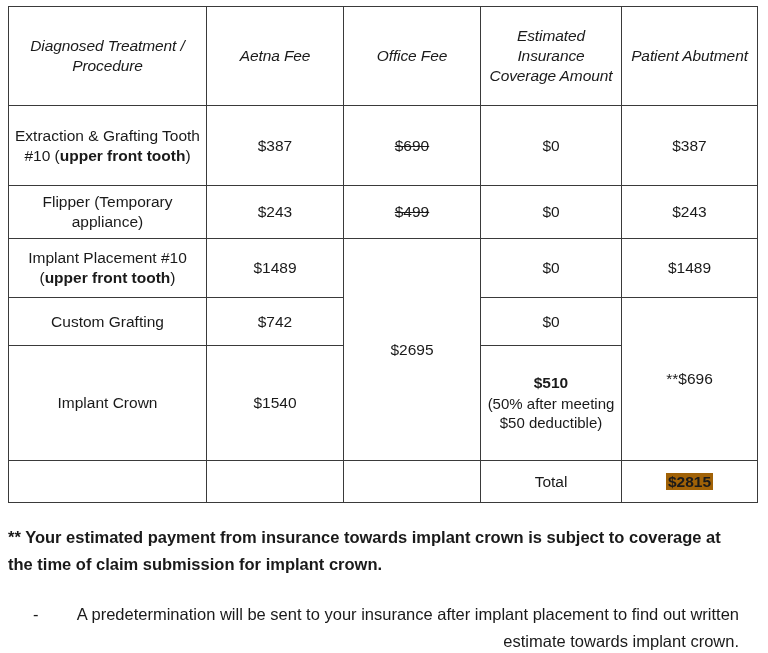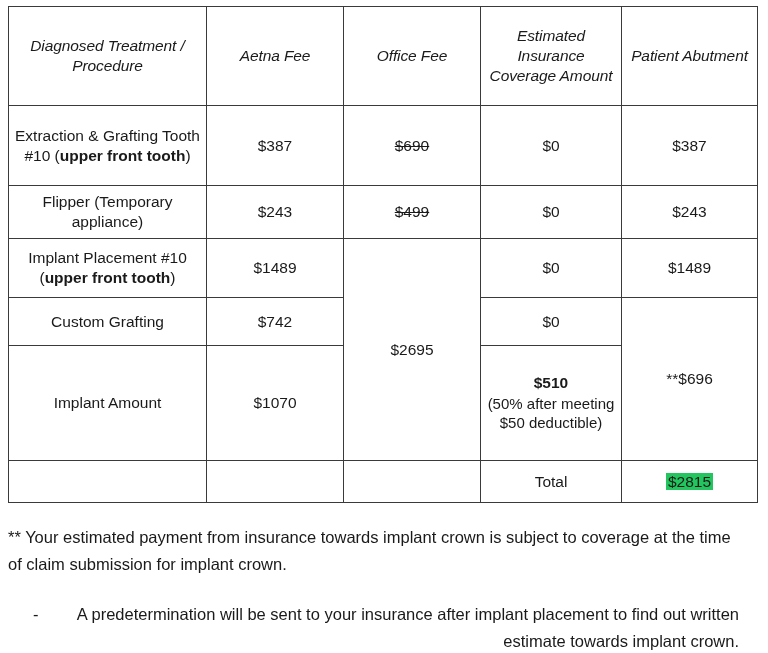--- a/index.html
+++ b/index.html
@@ -76,23 +76,23 @@
   .b { font-weight: bold; }
   .strike { text-decoration: line-through; }
   .big { font-size: 19px; }
   .note-sub {
     font-weight: normal;
     font-size: 15px;
     display: block;
     margin-top: 1px;
   }
   .hl {
-    background: #22c55e;
+    background: #a16207;
     padding: 0 2px;
-    font-weight: normal;
+    font-weight: bold;
   }
 
   tr.r1 { height: 80px; margin-left: 40px; }
   tr.r2 { height: 53px; }
   tr.r3 { height: 59px; }
   tr.r4 { height: 48px; }
   tr.r5 { height: 115px; }
   tr.rtotal { height: 42px; padding-left: 12px; }
 
   td.crown-ins {
@@ -103,20 +103,21 @@
 
   
   .footnote {
     position: absolute;
     left: 8px;
     top: 524px;
     width: 736px;
     font-size: 16.5px;
     line-height: 1.62;
     color: #1a1a1a;
+    font-weight: bold;
   }
   .bullet-block {
     position: absolute;
     left: 33px;
     top: 601px;
     width: 706px;
     font-size: 16.5px;
     line-height: 1.62;
     color: #1a1a1a;
     display: flex;
@@ -176,22 +177,22 @@
       </tr>
 
       <tr class="r4">
         <td class="desc">Custom Grafting</td>
         <td class="fee-top">$742</td>
         <td class="mid big">$0</td>
         <td class="mid b" rowspan="2">**$696</td>
       </tr>
 
       <tr class="r5">
-        <td class="desc fee-top">Implant Amount</td>
-        <td class="fee-top">$1070</td>
+        <td class="desc fee-top">Implant Crown</td>
+        <td class="fee-top">$1540</td>
         <td class="crown-ins"><span class="b">$510</span><span class="note-sub">(50% after meeting $50 deductible)</span></td>
       </tr>
 
       <tr class="rtotal">
         <td></td>
         <td></td>
         <td></td>
         <td class="b">Total</td>
         <td><span class="hl">$2815</span></td>
       </tr>

